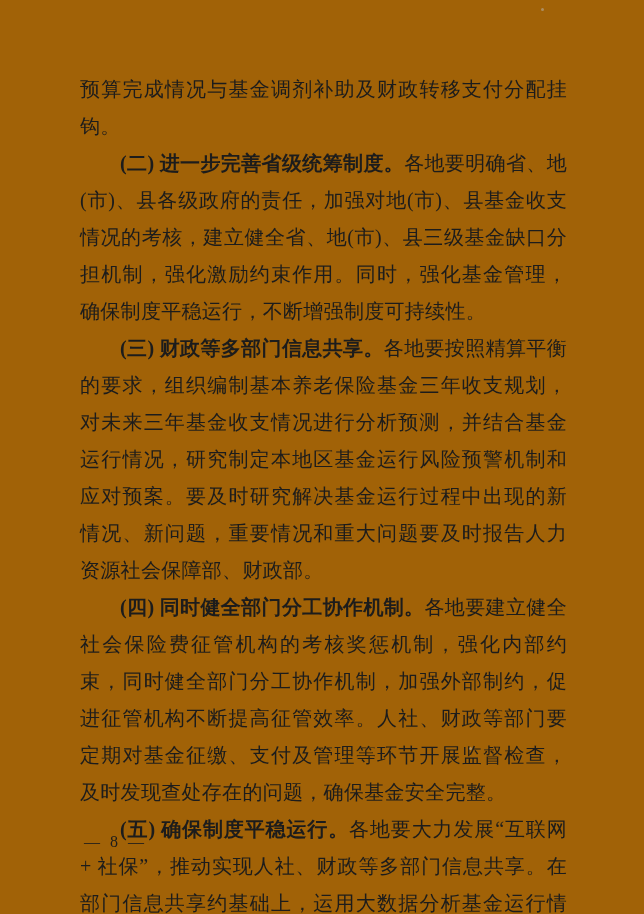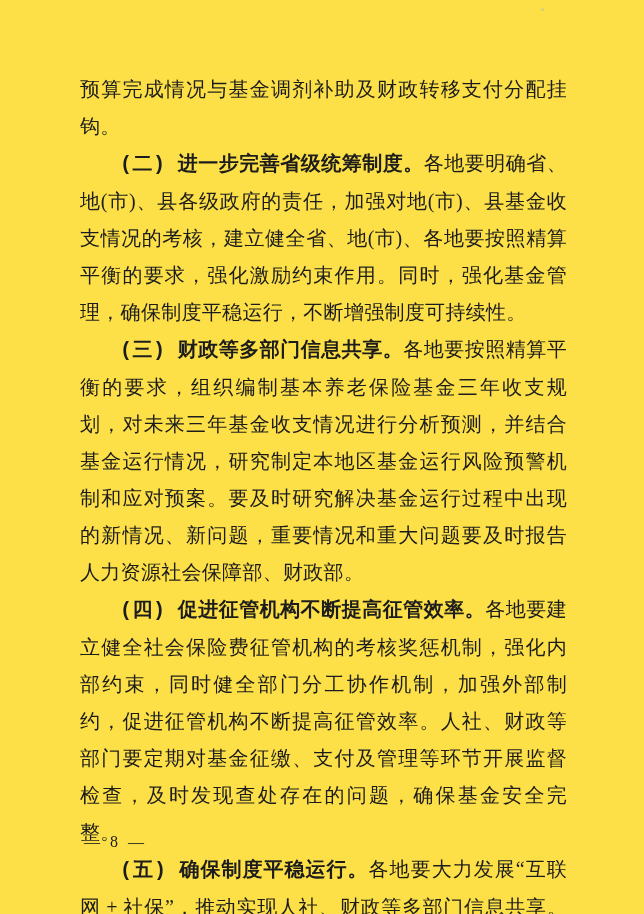--- a/index.html
+++ b/index.html
@@ -4,21 +4,21 @@
 <style>
   html, body {
     margin: 0;
     padding: 0;
     background: #e8e8e8;
   }
   .page {
     position: relative;
     width: 644px;
     height: 914px;
-    background: #fde047;
+    background: #a16207;
     overflow: hidden;
     font-family: "Liberation Serif", "DejaVu Serif", serif;
     color: #1c1c1c;
   }
   .content {
     position: absolute;
     left: 80px;
     top: 71px;
     width: 487px;
     font-size: 20px;
@@ -30,21 +30,20 @@
   .content p {
     margin: 0;
     padding: 0;
   }
   .para {
     text-indent: 2em;
   }
   .head {
     
     font-weight: 600;
-    font-family: Liberation Mono, monospace;
   }
   .page-number {
     position: absolute;
     left: 84px;
     top: 832px;
     font-size: 16px;
     line-height: 20px;
     letter-spacing: 3px;
     color: #1c1c1c;
   }
@@ -63,29 +62,29 @@
 
 <div class="page">
 
   <div class="content">
 
     <p class="cont">
       <span>预算完成情况与基金调剂补助及财政转移支付分配挂钩。</span>
     </p>
 
     <p class="para">
-      <span class="head">(二) 进一步完善省级统筹制度。</span><span>各地要明确省、地(市)、县各级政府的责任，加强对地(市)、县基金收支情况的考核，建立健全省、地(市)、各地要按照精算平衡的要求，强化激励约束作用。同时，强化基金管理，确保制度平稳运行，不断增强制度可持续性。</span>
+      <span class="head">(二) 进一步完善省级统筹制度。</span><span>各地要明确省、地(市)、县各级政府的责任，加强对地(市)、县基金收支情况的考核，建立健全省、地(市)、县三级基金缺口分担机制，强化激励约束作用。同时，强化基金管理，确保制度平稳运行，不断增强制度可持续性。</span>
     </p>
 
     <p class="para">
       <span class="head">(三) 财政等多部门信息共享。</span><span>各地要按照精算平衡的要求，组织编制基本养老保险基金三年收支规划，对未来三年基金收支情况进行分析预测，并结合基金运行情况，研究制定本地区基金运行风险预警机制和应对预案。要及时研究解决基金运行过程中出现的新情况、新问题，重要情况和重大问题要及时报告人力资源社会保障部、财政部。</span>
     </p>
 
     <p class="para">
-      <span class="head">(四) 促进征管机构不断提高征管效率。</span><span>各地要建立健全社会保险费征管机构的考核奖惩机制，强化内部约束，同时健全部门分工协作机制，加强外部制约，促进征管机构不断提高征管效率。人社、财政等部门要定期对基金征缴、支付及管理等环节开展监督检查，及时发现查处存在的问题，确保基金安全完整。</span>
+      <span class="head">(四) 同时健全部门分工协作机制。</span><span>各地要建立健全社会保险费征管机构的考核奖惩机制，强化内部约束，同时健全部门分工协作机制，加强外部制约，促进征管机构不断提高征管效率。人社、财政等部门要定期对基金征缴、支付及管理等环节开展监督检查，及时发现查处存在的问题，确保基金安全完整。</span>
     </p>
 
     <p class="para">
       <span class="head">(五) 确保制度平稳运行。</span><span>各地要大力发展“互联网 + 社保”，推动实现人社、财政等多部门信息共享。在部门信息共享约基础上，运用大数据分析基金运行情况，并针对目前存</span>
     </p>
 
   </div>
 
   <div class="page-number">— 8 —</div>
 

